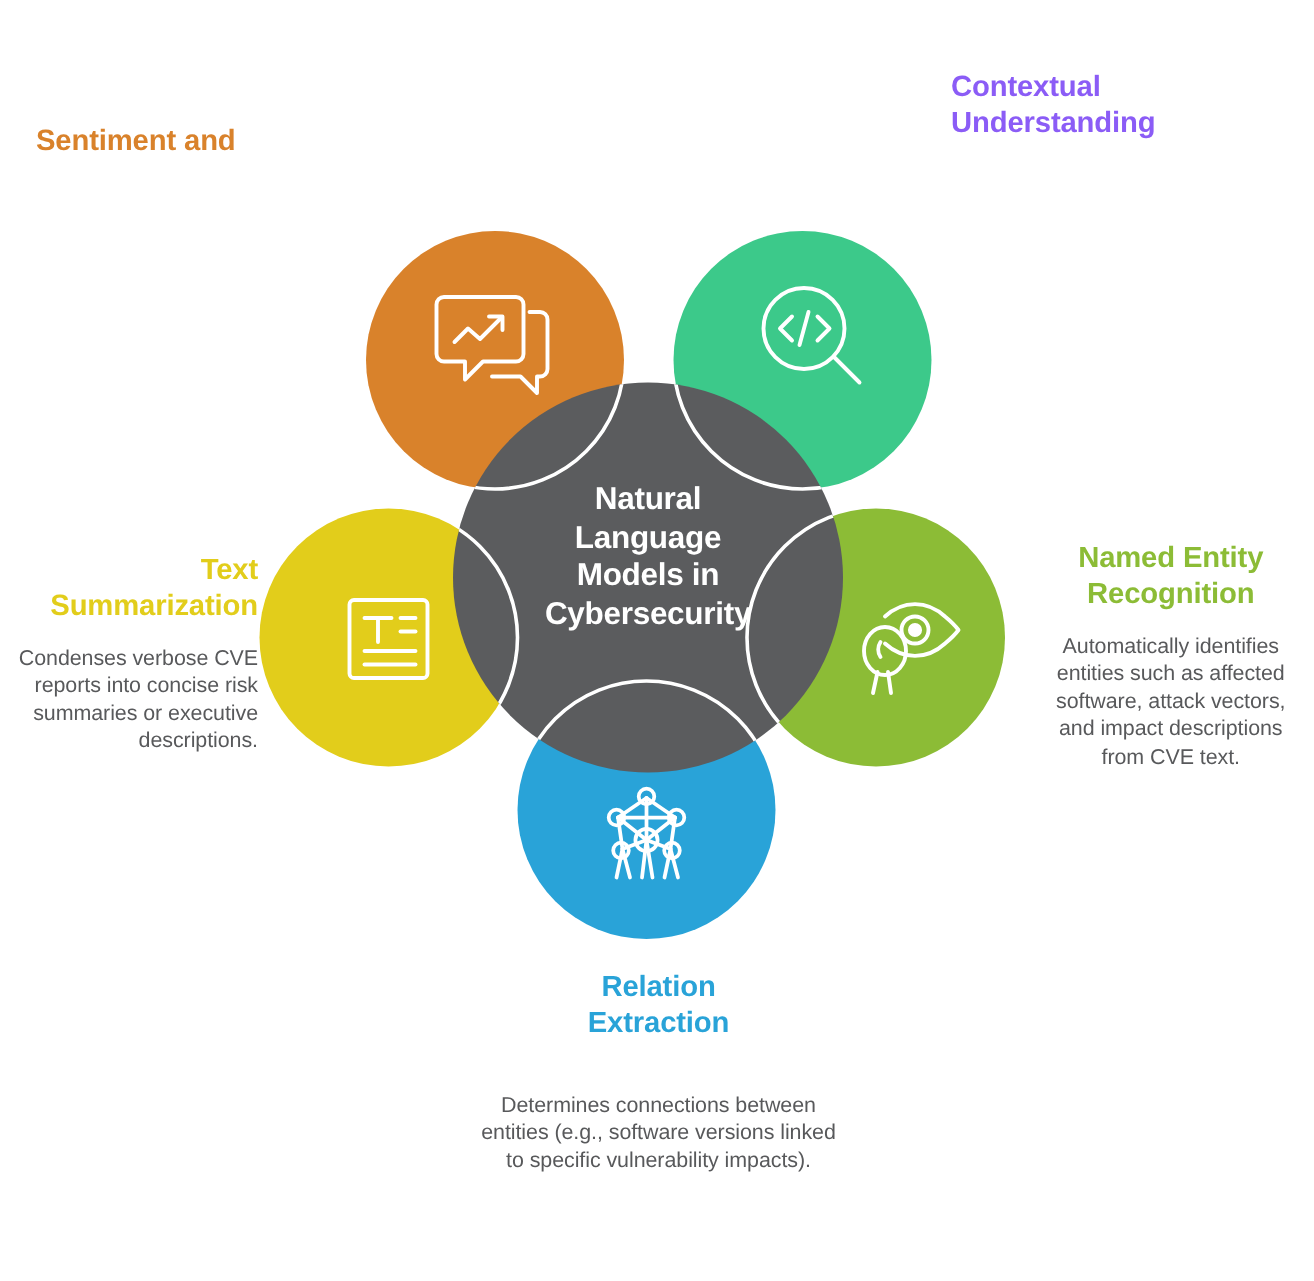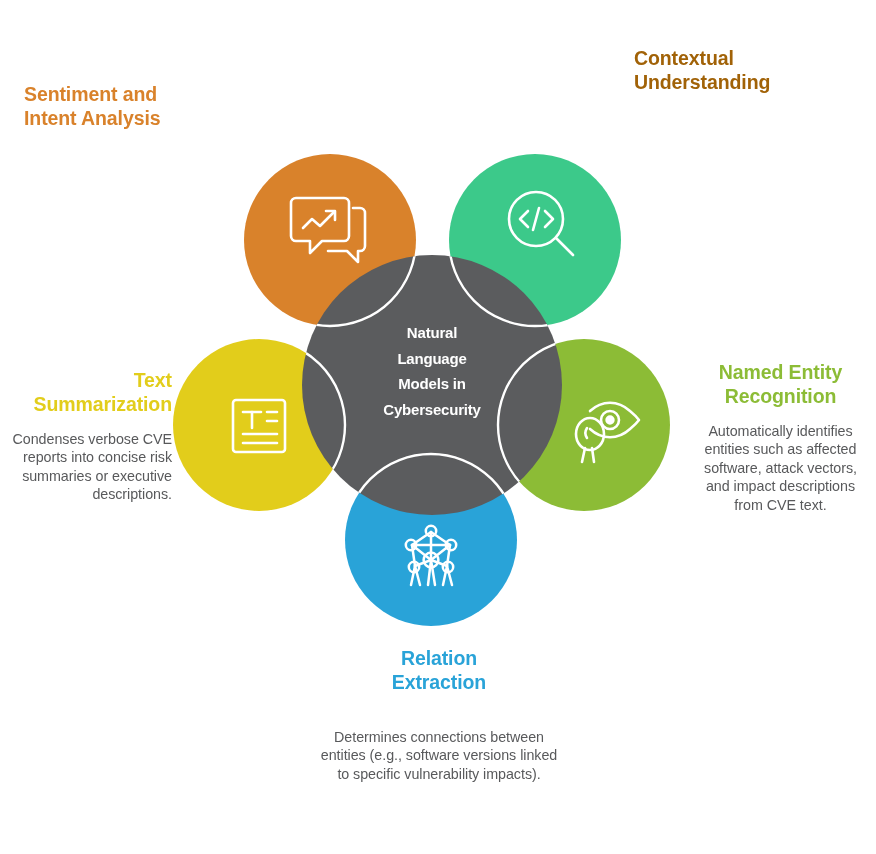--- a/index.html
+++ b/index.html
@@ -26,21 +26,21 @@
   #t-sentiment{left:24px;top:82px;width:205px;text-align:left;}
   #t-context  {left:634px;top:46px;width:170px;text-align:left;}
   #t-named    {left:698px;top:360px;width:165px;text-align:center;}
   #t-textsum  {left:10px;top:368px;width:162px;text-align:right;}
   #t-relation {left:318px;top:646px;width:242px;text-align:center;}
   #t-relation .head{margin-bottom:34px;}
 
   .center-label{
     position:absolute;left:332px;top:320px;width:200px;
     text-align:center;color:#ffffff;font-weight:bold;
-    font-size:15px;line-height:25.5px;letter-spacing:-0.2px;
+    font-size:21px;line-height:25.5px;letter-spacing:-0.2px;
   }
 </style>
 </head>
 <body style="background: rgb(255, 255, 255);">
 
 <div id="stage">
 
   <svg id="wheel" viewBox="0 0 876 854">
     <defs>
 
@@ -129,26 +129,25 @@
   <div class="center-label" style="color: rgb(255, 255, 255);">
     <div>Natural</div>
     <div>Language</div>
     <div>Models in</div>
     <div>Cybersecurity</div>
   </div>
 
   <div class="txtblock" id="t-sentiment">
     <h3 class="head" style="color: rgb(217, 130, 43);">
       <span>Sentiment and</span><br>
-      <span>Intent Analysis</span>
     </h3>
   </div>
 
   <div class="txtblock" id="t-context">
-    <h3 class="head" style="color: #a16207;">
+    <h3 class="head" style="color: #8b5cf6;">
       <span>Contextual</span><br>
       <span>Understanding</span>
     </h3>
   </div>
 
   <div class="txtblock" id="t-named">
     <h3 class="head" style="color: rgb(140, 188, 54);">
       <span>Named Entity</span><br>
       <span>Recognition</span>
     </h3>

